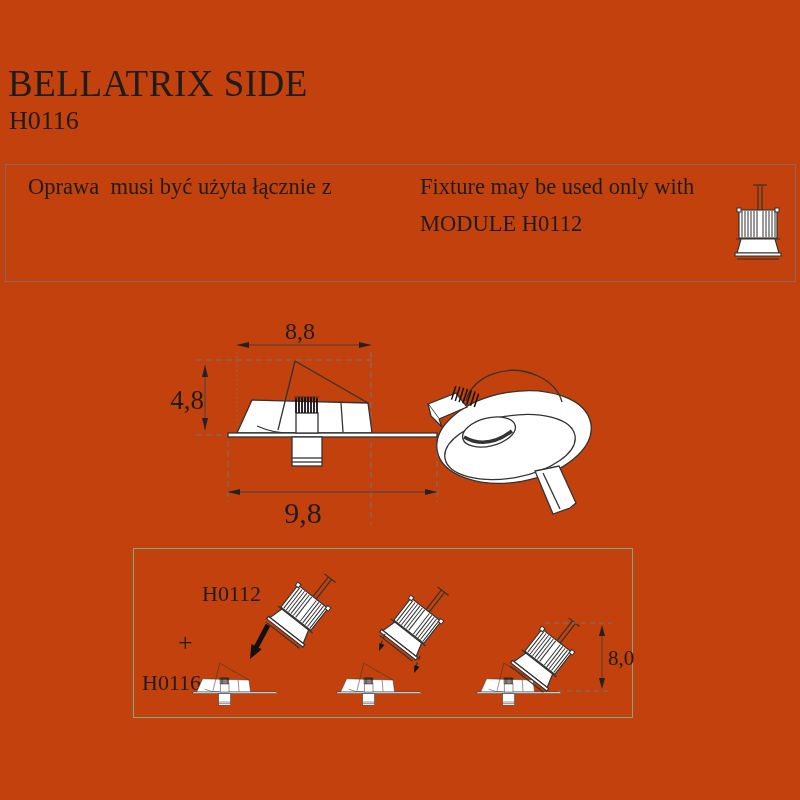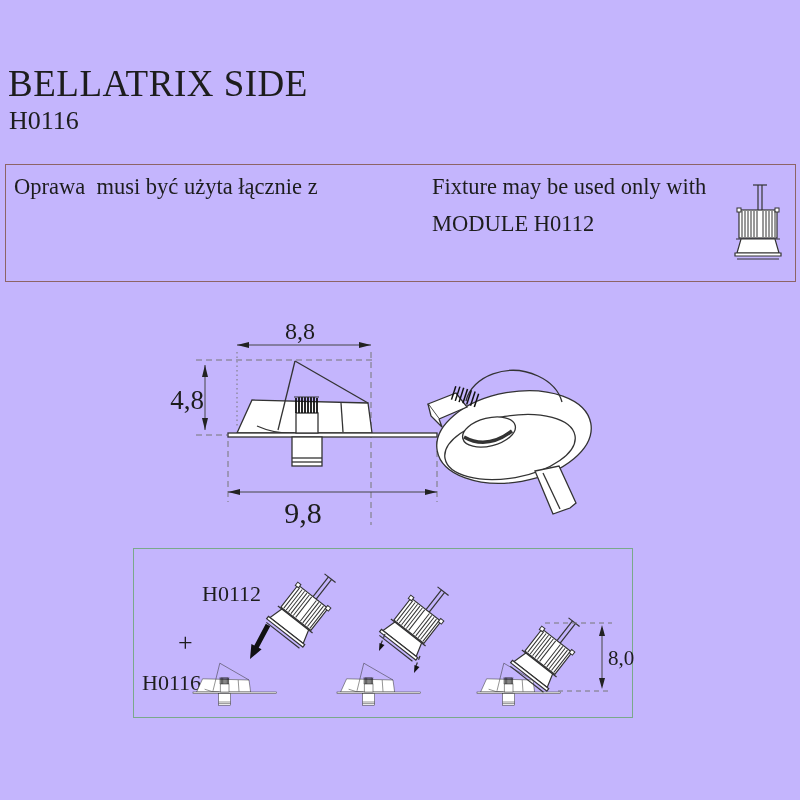--- a/index.html
+++ b/index.html
@@ -1,24 +1,24 @@
 <!DOCTYPE html>
 <html><head>
 <meta charset="utf-8">
 <style>
   html,body{margin:0;padding:0;}
-  .page{position:relative;width:800px;height:800px;background:#c4b5fd;overflow:hidden;
+  .page{position:relative;width:800px;height:800px;background:#c2410c;overflow:hidden;
         font-family:"Liberation Serif","DejaVu Serif",serif;color:#1d1d1d;}
   .title{position:absolute;left:8px;top:62px;font-size:37px;font-weight:400;letter-spacing:.5px;}
   .model{position:absolute;left:9px;top:106px;font-size:26px;font-weight:400;}
   .note-box{position:absolute;left:5px;top:164px;width:789px;height:116px;border:1px solid #8d6466;}
   .note-col{position:absolute;top:3px;font-size:22.5px;line-height:37px;}
-  .note-col .note-line{white-space:pre;}
+  .note-col .note-line{white-space:pre;margin-left:14px;}
   .note-pl{left:8px;width:390px;}
-  .note-en{left:426px;width:335px;font-family:Liberation Serif, serif;}
+  .note-en{left:400px;width:335px;font-family:Liberation Serif, serif;}
   .note-icon{position:absolute;right:10px;top:17px;}
   .assembly-box{position:absolute;left:133px;top:548px;width:498px;height:168px;border:1px solid #7aa98b;}
   svg.overlay{position:absolute;left:0;top:0;}
   svg text{font-family:"Liberation Serif","DejaVu Serif",serif;fill:#1d1d1d;}
 </style>
 </head>
 <body>
 
 <div class="page">
 

